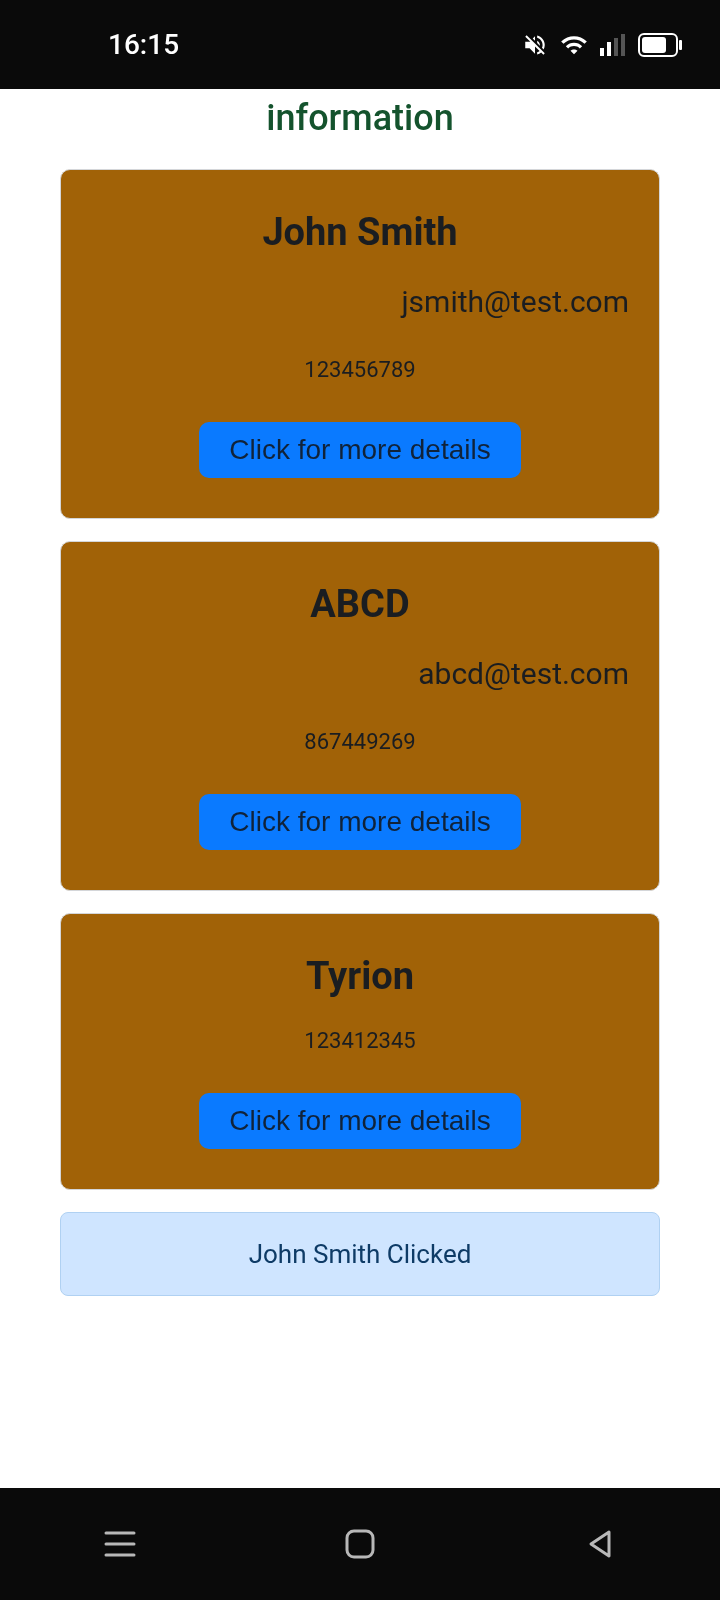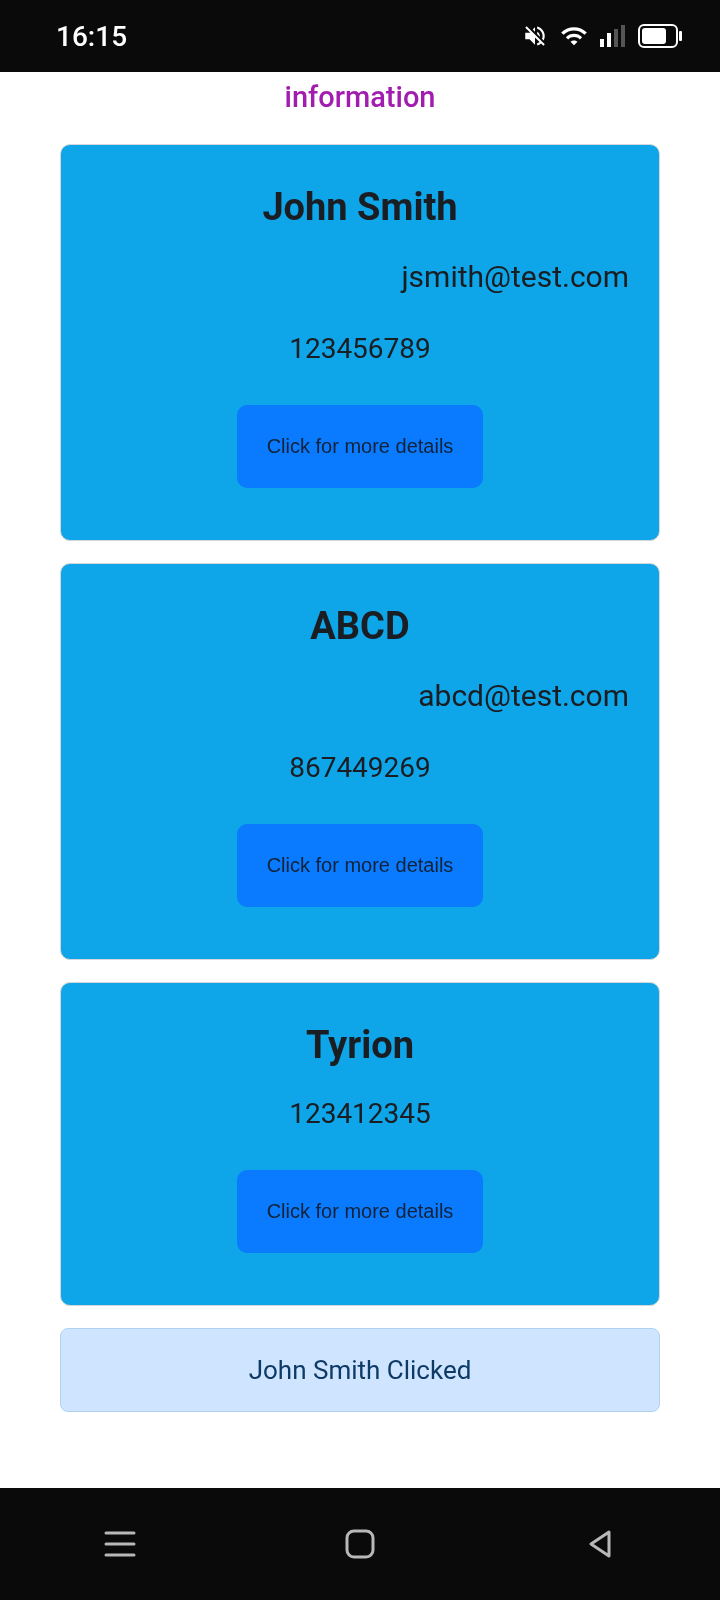--- a/index.html
+++ b/index.html
@@ -13,25 +13,25 @@
       height: 1600px;
       font-family: -apple-system, BlinkMacSystemFont, "Segoe UI", Roboto, Helvetica, Arial, sans-serif;
       background: #ffffff;
       display: flex;
       flex-direction: column;
       overflow: hidden;
     }
 
     .status-bar {
       background: #0a0a0a;
-      height: 72px;
+      height: 89px;
       display: flex;
       justify-content: space-between;
       align-items: center;
-      padding: 0 38px 0 56px;
+      padding: 0 38px 0 108px;
       color: #ffffff;
     }
 
     .status-time {
       font-size: 28px;
       font-weight: 500;
     }
 
     .status-icons {
       display: flex;
@@ -40,67 +40,67 @@
     }
 
     .content {
       flex: 1;
       padding: 0 60px;
       overflow: hidden;
     }
 
     .page-title {
       text-align: center;
-      font-size: 29px;
+      font-size: 36px;
       font-weight: 500;
-      color: #a21caf;
+      color: #14532d;
       margin-top: 8px;
       margin-bottom: 30px;
     }
 
     .card {
       border: 1px solid #d4d6d9;
       border-radius: 10px;
       padding: 40px 30px 36px 30px;
       margin-bottom: 22px;
-      background: #0ea5e9;
+      background: #a16207;
     }
 
     .card-name {
       text-align: center;
       font-size: 38px;
       font-weight: 700;
       color: #1a1d21;
       margin-bottom: 30px;
     }
 
     .card-email {
       text-align: right;
       font-size: 30px;
       color: #1a1d21;
       margin-bottom: 38px;
     }
 
     .card-phone {
       text-align: center;
-      font-size: 28px;
+      font-size: 22px;
       color: #1a1d21;
       margin-bottom: 40px;
     }
 
     .card-button {
       display: block;
-      margin: 16px auto;
+      margin: 4px auto;
       background: #0a7aff;
       color: #10233a;
-      font-size: 20px;
+      font-size: 28px;
       font-weight: 500;
       border: none;
       border-radius: 10px;
-      padding: 30px 30px;
+      padding: 12px 30px;
       cursor: pointer;
     }
 
     .alert {
       background: #cfe5ff;
       border: 1px solid #b0d1f2;
       border-radius: 8px;
       text-align: center;
       padding: 26px 20px;
       margin-top: 6px;

